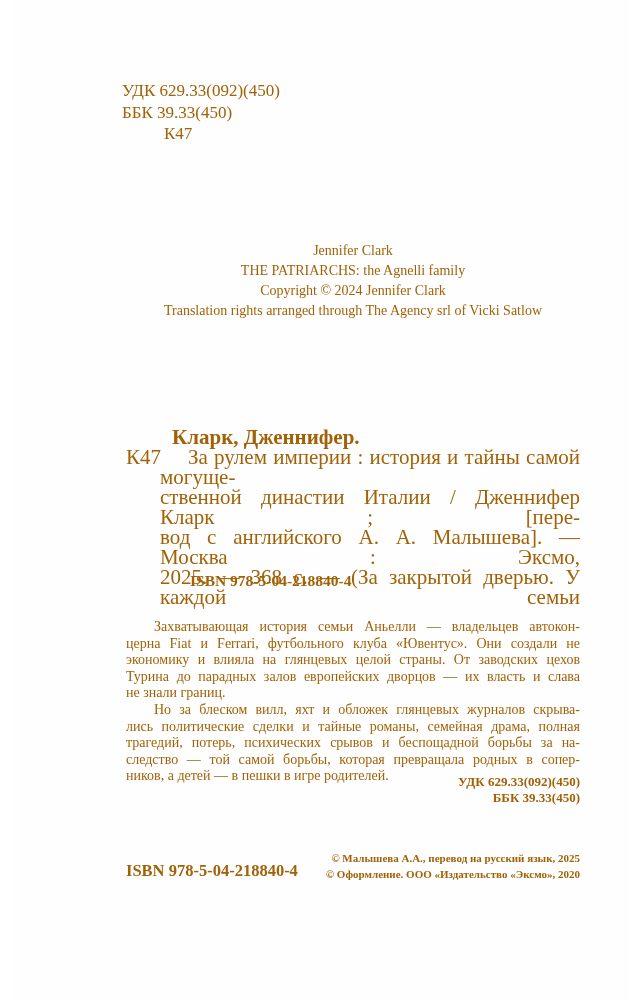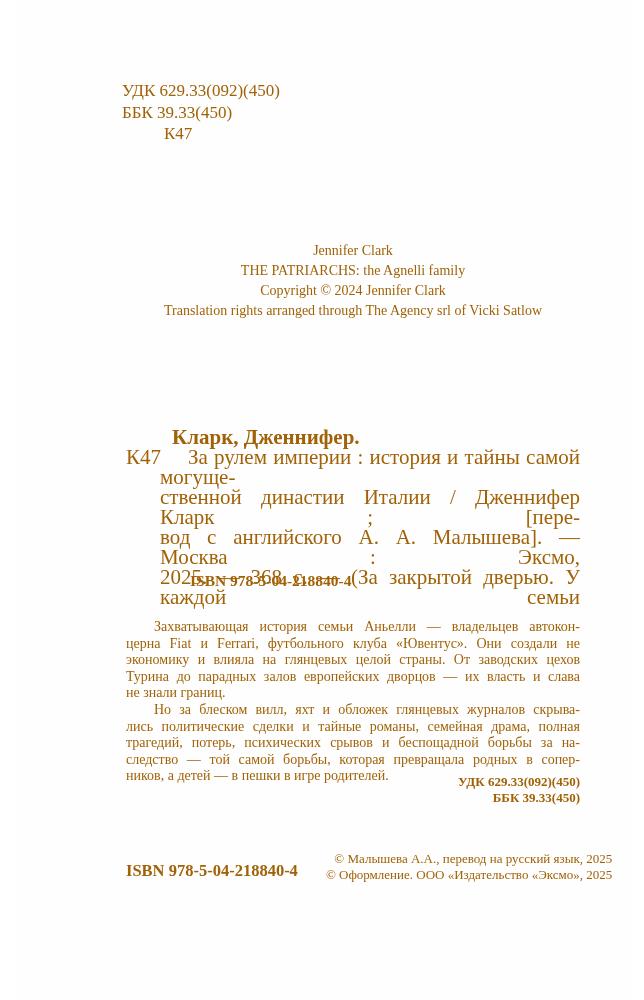--- a/index.html
+++ b/index.html
@@ -96,25 +96,24 @@
     align-items: flex-end;
   }
   .footer-isbn {
     font-weight: bold;
     font-size: 16.5px;
     padding-bottom: 1px;
     white-space: nowrap;
   }
   .footer-copyrights {
     text-align: right;
-    font-weight: normal;
-    font-size: 13px;
+    font-weight: bold;
+    font-size: 11px;
     line-height: 15.5px;
     white-space: nowrap;
-    margin-left: 28px;
   }
 </style>
 </head>
 <body>
 
 <div class="page">
 
   <div class="top-codes">
     <div>УДК 629.33(092)(450)</div>
     <div>ББК 39.33(450)</div>
@@ -160,17 +159,17 @@
 
   <div class="bottom-codes">
     <div>УДК 629.33(092)(450)</div>
     <div>ББК 39.33(450)</div>
   </div>
 
   <div class="footer">
     <div class="footer-isbn">ISBN 978-5-04-218840-4</div>
     <div class="footer-copyrights">
       <div>© Малышева А.А., перевод на русский язык, 2025</div>
-      <div>© Оформление. ООО «Издательство «Эксмо», 2025</div>
+      <div>© Оформление. ООО «Издательство «Эксмо», 2020</div>
     </div>
   </div>
 
 </div>
 
 </body></html>

